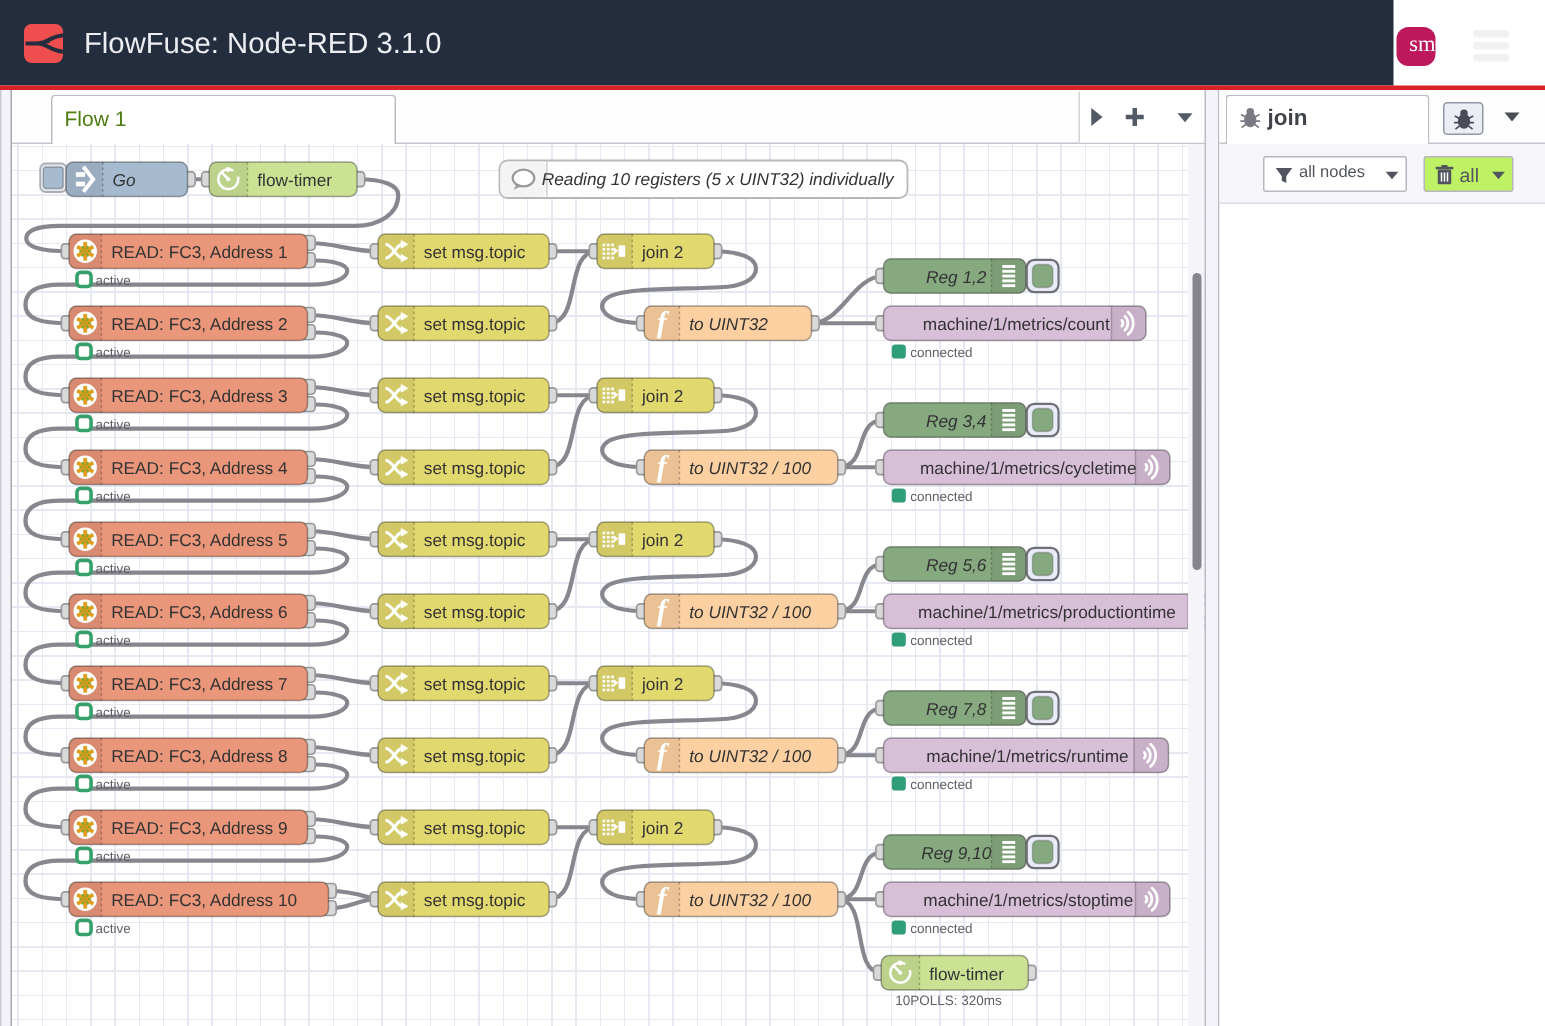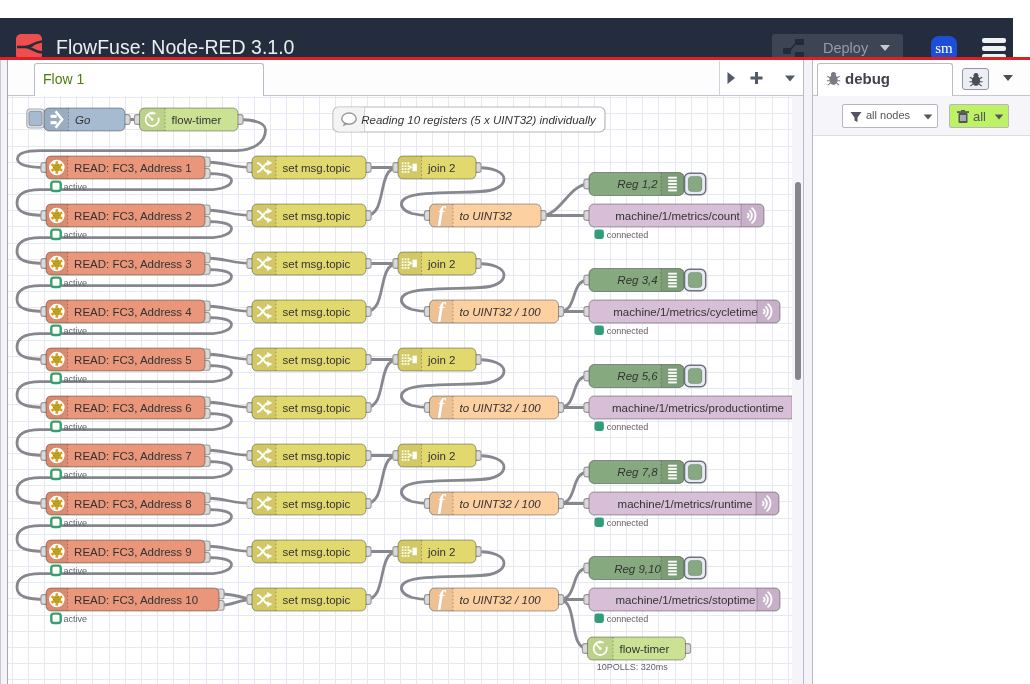--- a/index.html
+++ b/index.html
@@ -1,37 +1,25 @@
 <!DOCTYPE html>
 <html><head><meta charset="utf-8"><style>
 *{margin:0;padding:0;box-sizing:border-box}
 body{width:1030px;height:684px;font-family:"Liberation Sans",sans-serif;overflow:hidden;position:relative;background:#fff}
 .abs{position:absolute}
 .caret{width:0;height:0;border-left:5px solid transparent;border-right:5px solid transparent;border-top:6px solid #555}
 </style></head><body>
 
-<div class="abs" style="left:0;top:18px;width:1013px;height:57px;background:#232d3e">
+<div class="abs" style="left:0;top:0;width:929px;height:57px;background:#232d3e">
  <svg class="abs" style="left:16px;top:16px" width="26" height="26" viewBox="0 0 26 26">
   <rect width="26" height="26" rx="5" fill="#ee4e4e"></rect>
   <path d="M1,13 L9.5,13 M9.5,13 C15,13 17,8.5 26,7.5 M9.5,13 C15,13 17,17.5 26,18.5 M9.5,13 L17,11.2" stroke="#232d3e" stroke-width="2.6" fill="none"></path>
  </svg>
  <div class="abs" style="left:56px;top:18px;font-size:19.5px;color:#eceef2">FlowFuse: Node-RED 3.1.0</div>
- <div class="abs" style="left:772px;top:16px;width:131px;height:28px;background:#3d4554;border-radius:3px">
-   <svg class="abs" style="left:11px;top:5px" width="28" height="19" viewBox="0 0 28 19">
-     <g fill="#222b39">
-          <rect x="12" y="0" width="9" height="6" rx="1"></rect>
-          <rect x="0" y="9" width="8" height="6" rx="1"></rect>
-          <rect x="12" y="13" width="9" height="6" rx="1"></rect>
-        </g>
-     <line x1="7" y1="11" x2="13" y2="4" stroke="#222b39" stroke-width="1.6"></line>
-   </svg>
-   <div class="abs" style="left:51px;top:6px;font-size:14.5px;color:#949ca9">Deploy</div>
-   <div class="caret abs" style="left:108px;top:11px;border-top-color:#c6cad1"></div>
- </div>
- <div class="abs" style="left:931px;top:18px;width:26px;height:26px;border-radius:8px;background:#1d4ed8;color:#fff;font-family:'Liberation Serif',serif;font-size:15px;text-align:center;line-height:25px">sm</div>
+ <div class="abs" style="left:931px;top:18px;width:26px;height:26px;border-radius:8px;background:#be185d;color:#fff;font-family:'Liberation Serif',serif;font-size:15px;text-align:right;line-height:25px">sm</div>
  <div class="abs" style="left:982px;top:20px;width:24px;height:4.6px;background:#f0f1f3;border-radius:2px"></div>
  <div class="abs" style="left:982px;top:28.2px;width:24px;height:4.6px;background:#f0f1f3;border-radius:2px"></div>
  <div class="abs" style="left:982px;top:36.4px;width:24px;height:4.6px;background:#f0f1f3;border-radius:2px"></div>
 </div>
 <div class="abs" style="left:0;top:57px;width:1030px;height:3px;background:#da2128"></div>
 
 <div class="abs" style="left:0;top:60px;width:8px;height:624px;background:#f3f3f9;border-right:1.4px solid #a5a7b2;border-left:1px solid #c9cad1"></div>
 
 <div class="abs" style="left:8px;top:60px;width:796px;height:36px;background:#fdfdfe;border-bottom:1px solid #c3c6ce"></div>
 <div class="abs" style="left:33.5px;top:63px;width:230px;height:33px;background:#fff;border:1px solid #b9bcc4;border-bottom:none;border-radius:3px 3px 0 0;font-size:14px;color:#4d7c0f;line-height:31px;padding-left:8.5px">Flow 1</div>
@@ -805,21 +793,21 @@
 <div class="abs" style="left:813px;top:60px;width:217px;height:624px;background:#fff"></div>
 <div class="abs" style="left:813px;top:60px;width:217px;height:36px;background:#fdfdfe;border-bottom:1px solid #c3c6ce"></div>
 <div class="abs" style="left:817px;top:63px;width:136px;height:33px;background:#fff;border:1px solid #b9bcc4;border-bottom:none;border-radius:3px 3px 0 0"></div>
 <svg class="abs" style="left:826px;top:71px" width="15" height="15" viewBox="0 0 17 17">
   <g stroke="#7a7a85" stroke-width="1.3" fill="none">
    <ellipse cx="8.5" cy="10" rx="4" ry="5" fill="#7a7a85"></ellipse>
    <circle cx="8.5" cy="4" r="2.2" fill="#7a7a85"></circle>
    <path d="M1.5,6 L5,8 M1,11 L4.5,11 M2,16 L5.2,13.5 M15.5,6 L12,8 M16,11 L12.5,11 M15,16 L11.8,13.5"></path>
   </g>
 </svg>
-<div class="abs" style="left:845px;top:70px;font-size:15px;color:#40434c;font-weight:bold">debug</div>
+<div class="abs" style="left:845px;top:70px;font-size:15px;color:#40434c;font-weight:bold">join</div>
 <div class="abs" style="left:962px;top:68px;width:27px;height:22px;background:#eceef6;border:1px solid #9298a3;border-radius:3px">
  <svg class="abs" style="left:4.5px;top:3px" width="16" height="15" viewBox="0 0 17 17">
   <g stroke="#4a4d56" stroke-width="1.3" fill="none">
    <ellipse cx="8.5" cy="10" rx="4" ry="5" fill="#4a4d56"></ellipse>
    <circle cx="8.5" cy="4" r="2.2" fill="#4a4d56"></circle>
    <path d="M1.5,6 L5,8 M1,11 L4.5,11 M2,16 L5.2,13.5 M15.5,6 L12,8 M16,11 L12.5,11 M15,16 L11.8,13.5"></path>
   </g>
  </svg>
 </div>
 <div class="caret abs" style="left:1003px;top:75px;border-top-color:#4a4d56"></div>

